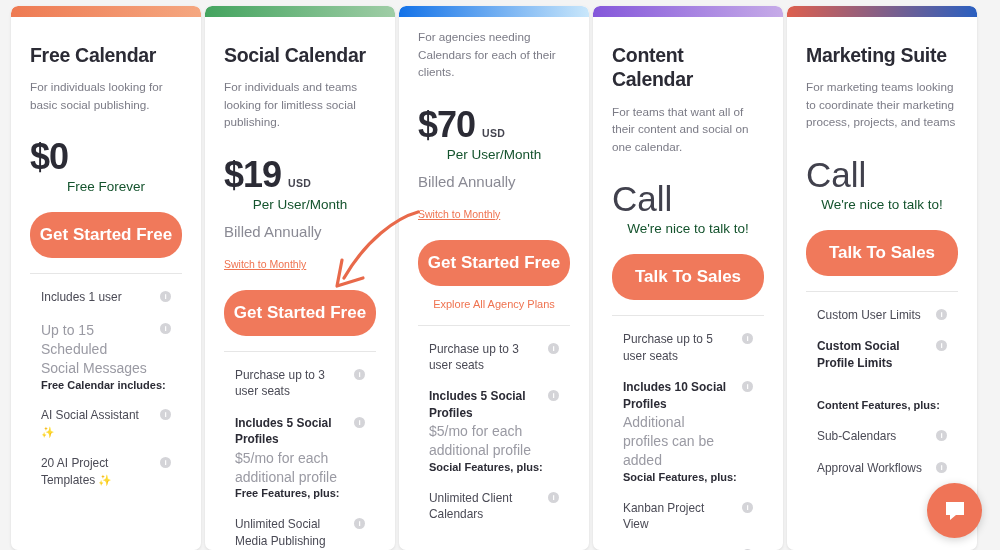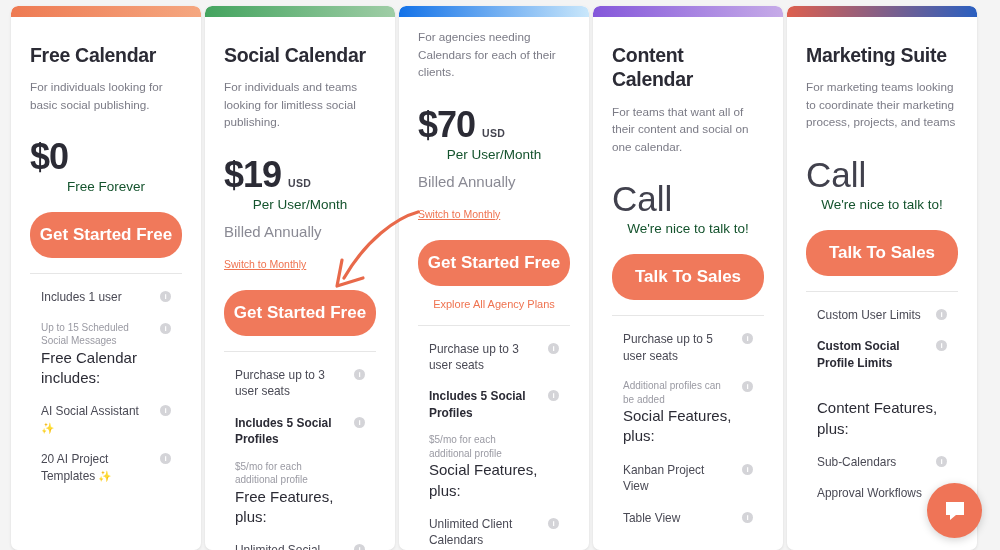--- a/index.html
+++ b/index.html
@@ -124,28 +124,28 @@
     padding-right: 22px;
     margin-top: 15px;
   }
   .feat-text {
     font-size: 11.9px;
     color: #4a4a55;
     line-height: 1.38;
   }
   .feat-text.bold { font-weight: bold; color: #2b2b35; }
   .feat-note {
-    font-size: 10px;
+    font-size: 14px;
     color: #9a9aa3;
     line-height: 1.35;
-    margin-top: 12px;
+    margin-top: 1px;
   }
   .feat-head {
-    font-size: 15px;
-    font-weight: normal;
+    font-size: 11px;
+    font-weight: bold;
     color: #2b2b35;
     line-height: 1.35;
   }
   .info-icon {
     position: absolute;
     right: 0; top: 2px;
     width: 11px; height: 11px;
     border-radius: 50%;
     background: #d4d4d8;
     color: #ffffff;
@@ -273,20 +273,21 @@
         <div class="period">We're nice to talk to!</div>
         <button class="cta">Talk To Sales</button>
       </div>
       <div class="divider"></div>
       <div class="features">
         <div class="feat">
           <div class="feat-text"><span>Purchase up to 5 user seats</span></div>
           <span class="info-icon">i</span>
         </div>
         <div class="feat">
+          <div class="feat-text bold"><span>Includes 10 Social Profiles</span></div>
           <div class="feat-note">Additional profiles can be added</div>
           <span class="info-icon">i</span>
         </div>
         <div class="feat-head">Social Features, plus:</div>
         <div class="feat">
           <div class="feat-text"><span>Kanban Project View</span></div>
           <span class="info-icon">i</span>
         </div>
         <div class="feat">
           <div class="feat-text"><span>Table View</span></div>

